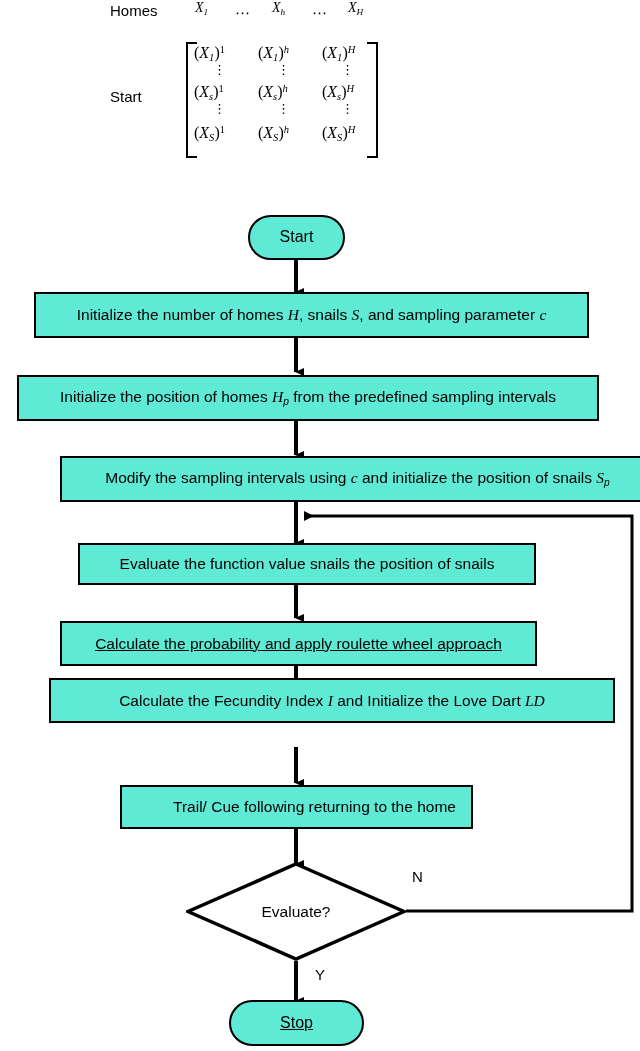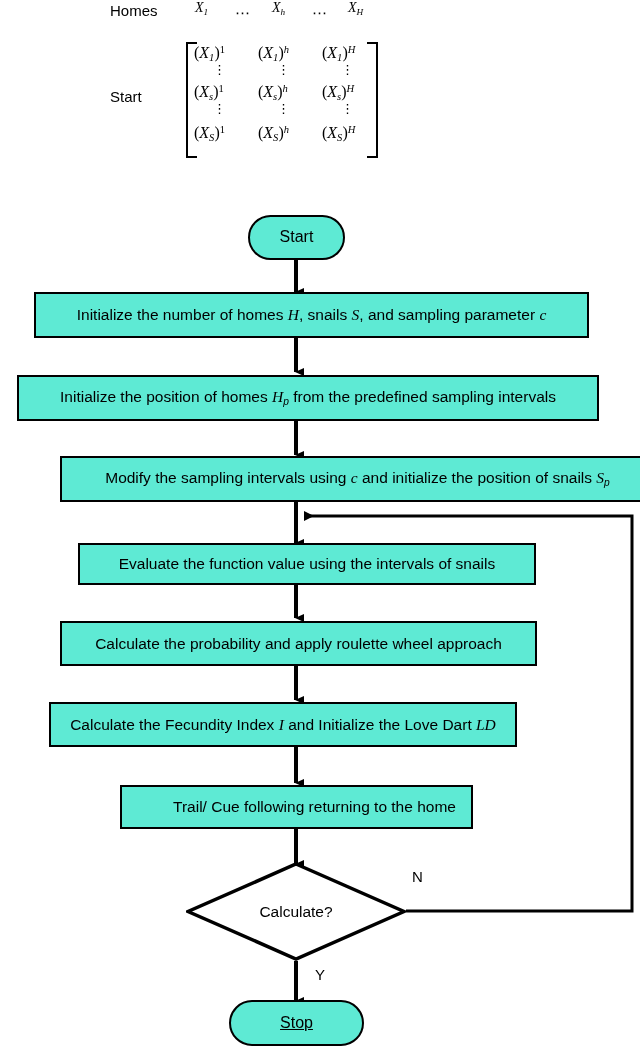--- a/index.html
+++ b/index.html
@@ -260,40 +260,40 @@
 
   <div class="node process" style="left:34px; top:292px; width:555px; height:46px;">
     <span>Initialize the number of homes&nbsp;<span class="var">H</span>, snails&nbsp;<span class="var">S</span>, and sampling parameter&nbsp;<span class="var">c</span></span>
   </div>
 
   <div class="node process" style="left:12px; top:456px; width:595px; height:46px;margin-left:48px;">
     <span>Modify the sampling intervals using&nbsp;<span class="var">c</span>&nbsp;and initialize the position of snails&nbsp;<span class="var">S</span><span class="sub">p</span></span>
   </div>
 
   <div class="node process" style="left:78px; top:543px; width:458px; height:42px;">
-    <span>Evaluate the function value using the intervals of snails</span>
-  </div>
-
-  <div class="node process" style="left:60px; top:621px; width:477px; height:45px;">
+    <span>Evaluate the function value snails the position of snails</span>
+  </div>
+
+  <div class="node process" style="left:60px; top:621px; width:477px; height:45px;text-decoration:underline;">
     <span>Calculate the probability and apply roulette wheel approach</span>
   </div>
 
-  <div class="node process" style="left:49px; top:702px; width:468px; height:45px;">
+  <div class="node process" style="left:49px; top:678px; width:566px; height:45px;">
     <span>Calculate the Fecundity Index&nbsp;<span class="var">I</span>&nbsp;and Initialize the Love Dart&nbsp;<span class="var">LD</span></span>
   </div>
 
   <div class="node process" style="left:120px; top:785px; width:353px; height:44px;padding-left:36px;">
     <span>Trail/ Cue following returning to the home</span>
   </div>
 
   <div class="diamond-wrap" style="left:186px; top:862px; width:220px; height:99px;">
     <svg width="220" height="99" viewBox="0 0 220 99">
       <polygon points="110,2 218,49.5 110,97 2,49.5" fill="#ffffff" stroke="#000000" stroke-width="3.5"></polygon>
     </svg>
-    <div class="diamond-text">Calculate?</div>
+    <div class="diamond-text">Evaluate?</div>
   </div>
 
   <span class="branch-label" style="left:412px; top:868px;">N</span>
   <span class="branch-label" style="left:315px; top:966px;">Y</span>
 
   <div class="node terminator" style="left:229px; top:1000px; width:135px; height:46px;text-decoration:underline;">
     <span>Stop</span>
   </div>
 
 </div>

